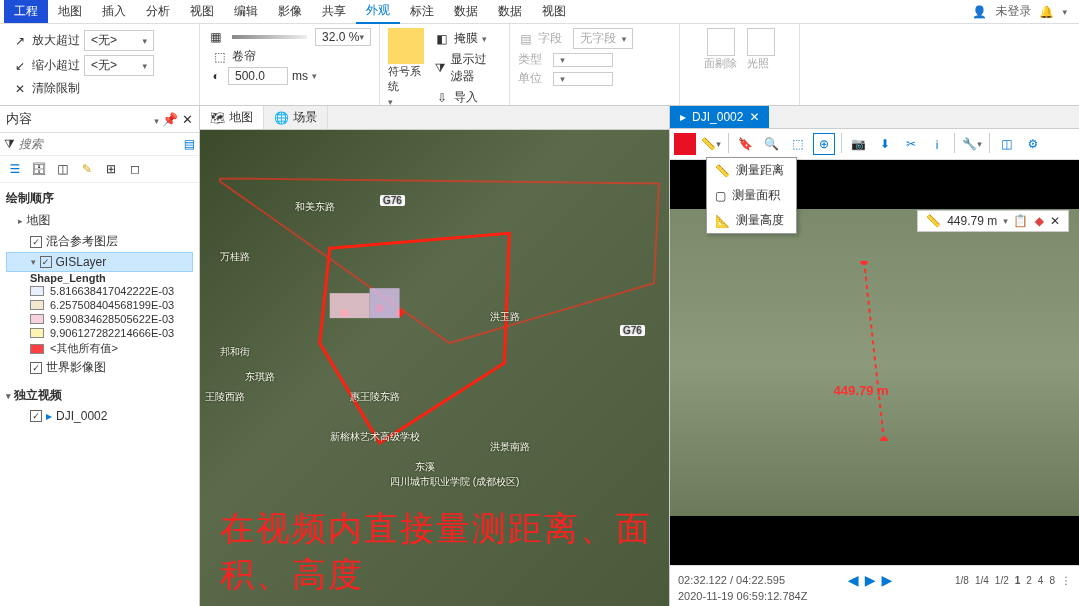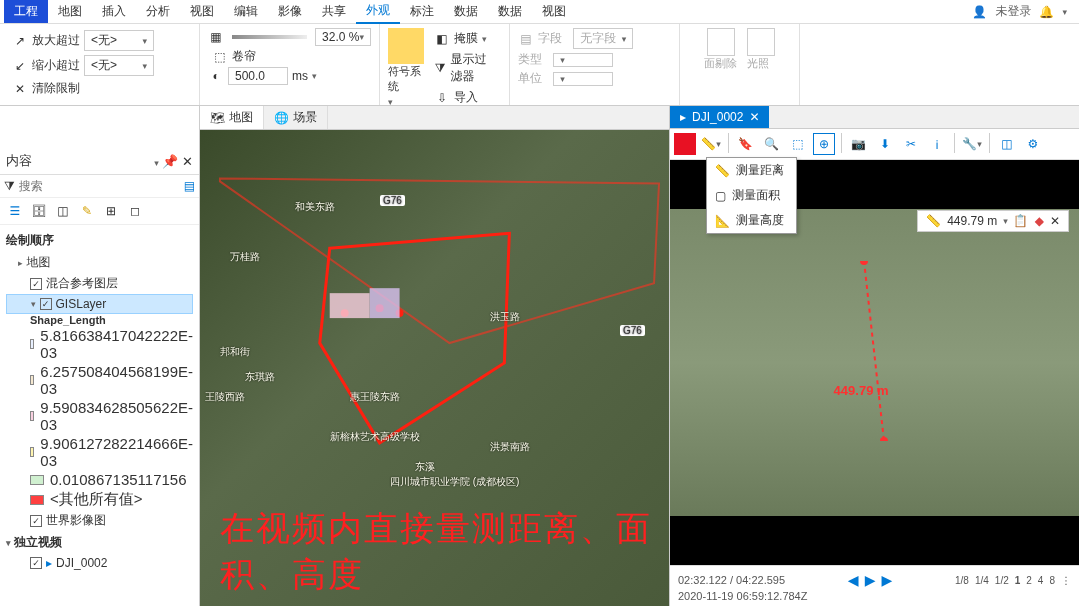--- a/index.html
+++ b/index.html
@@ -12,31 +12,31 @@
 .menubar .right { display: flex; align-items: center; gap: 8px; padding-right: 8px; color: #666; }
 .ribbon { display: flex; height: 82px; background: #fff; border-bottom: 1px solid #ccc; }
 .ribbon-group { border-right: 1px solid #e0e0e0; padding: 4px 8px; display: flex; flex-direction: column; justify-content: space-between; }
 .ribbon-group .label { text-align: center; color: #888; font-size: 11px; margin-top: 39px; }
 .ribbon-row { display: flex; align-items: center; gap: 4px; }
 .ribbon-item { display: flex; align-items: center; gap: 4px; padding: 2px 4px; font-size: 12px; cursor: pointer; }
 .ribbon-icon { width: 16px; height: 16px; display: inline-flex; align-items: center; justify-content: center; }
 .dropdown-box { border: 1px solid #ccc; padding: 1px 6px; min-width: 70px; background: #fff; display: flex; justify-content: space-between; align-items: center; }
 .main { display: flex; height: calc(606px - 24px - 82px); }
 .content-panel { width: 200px; background: #fff; border-right: 1px solid #ccc; display: flex; flex-direction: column; }
-.panel-header { display: flex; align-items: center; justify-content: space-between; padding: 4px 6px; border-bottom: 1px solid #ddd; font-size: 13px; margin-top: 42px; }
+.panel-header { display: flex; align-items: center; justify-content: space-between; padding: 4px 6px; border-bottom: 1px solid #ddd; font-size: 13px; }
 .search-row { display: flex; align-items: center; padding: 4px; border-bottom: 1px solid #eee; gap: 4px; }
-.search-row input { flex: 1; border: none; outline: none; color: #999; font-size: 12px; }
+.search-row input { flex: 1; border: none; outline: none; font-style: italic; color: #999; font-size: 12px; }
 .toolbar-row { display: flex; gap: 6px; padding: 4px 6px; border-bottom: 1px solid #eee; }
 .tb-icon { width: 18px; height: 18px; border: 1px solid transparent; display: flex; align-items: center; justify-content: center; cursor: pointer; }
 .tree { flex: 1; overflow: auto; padding: 4px 6px; }
 .tree-section { font-weight: bold; padding: 3px 0; }
 .tree-item { display: flex; align-items: center; gap: 4px; padding: 2px 0 2px 12px; }
 .tree-item.selected { background: #cce8ff; border: 1px solid #99d1ff; }
 .tree-sub { padding-left: 24px; }
-.legend-item { display: flex; align-items: center; gap: 6px; padding: 1px 0 1px 24px; font-size: 15px; }
+.legend-item { display: flex; align-items: center; gap: 6px; padding: 1px 0 1px 24px; font-size: 11px; }
 .swatch { width: 14px; height: 10px; border: 1px solid #888; }
 .map-area { flex: 1; position: relative; background: #4a5a3a; display: flex; flex-direction: column; }
 .map-tabs { display: flex; background: #f0f0f0; border-bottom: 1px solid #ccc; height: 24px; align-items: center; }
 .map-tab { padding: 3px 10px; display: flex; align-items: center; gap: 4px; cursor: pointer; border-right: 1px solid #ddd; }
 .map-tab.active { background: #fff; }
 .map-canvas { flex: 1; position: relative; background: linear-gradient(135deg, #3a4a2a 0%, #5a6a4a 40%, #4a5a3a 100%); overflow: hidden; }
 .road-label { position: absolute; color: #ffe; font-size: 10px; text-shadow: 0 0 2px #000; }
 .polygon { position: absolute; }
 .caption-text { position: absolute; bottom: 8px; left: 20px; font-size: 34px; color: #ff2020; font-weight: 500; letter-spacing: 2px; }
 .video-panel { width: 410px; background: #fff; border-left: 1px solid #ccc; display: flex; flex-direction: column; }
@@ -236,32 +236,28 @@
         </div>
       <div class="legend-item">
           <span class="swatch" style="background: rgb(248, 208, 224);"></span>
           <span>9.590834628505622E-03</span>
         </div>
       <div class="legend-item">
           <span class="swatch" style="background: rgb(255, 245, 176);"></span>
           <span>9.906127282214666E-03</span>
         </div>
       <div class="legend-item">
-          <span class="swatch" style="background: rgb(208, 240, 208);"></span>
-          <span>0.010867135117156</span>
-        </div>
-      <div class="legend-item">
           <span class="swatch" style="background: rgb(255, 64, 64);"></span>
           <span>&lt;其他所有值&gt;</span>
         </div>
       <div class="tree-item tree-sub">
           <span class="checkbox">✓</span>
           <span>世界影像图</span>
         </div>
-      <div class="tree-section" style=""><span class="tri">▾</span> <span>独立视频</span></div>
+      <div class="tree-section" style="margin-top:6px"><span class="tri">▾</span> <span>独立视频</span></div>
       <div class="tree-item tree-sub">
           <span class="checkbox">✓</span>
           <span style="color:#0078d4">▸</span>
           <span>DJI_0002</span>
         </div>
     </div>
   </div>
 
   <div class="map-area">
     <div class="map-tabs">
@@ -285,21 +281,21 @@
         <rect x="170" y="155" width="30" height="30" fill="#d8c0f0" opacity="0.8"></rect>
       </svg>
       <div class="road-label" style="top:70px;left:95px">和美东路</div>
       <div class="road-label" style="top:65px;left:180px;background:#fff;color:#333;padding:0 3px;border-radius:2px">G76</div>
       <div class="road-label" style="top:180px;left:290px">洪玉路</div>
       <div class="road-label" style="top:310px;left:290px">洪景南路</div>
       <div class="road-label" style="top:260px;left:150px">惠王陵东路</div>
       <div class="road-label" style="top:215px;left:20px">邦和街</div>
       <div class="road-label" style="top:240px;left:45px">东琪路</div>
       <div class="road-label" style="top:260px;left:5px">王陵西路</div>
-      <div class="road-label" style="top:120px;left:30px">万桂路</div>
+      <div class="road-label" style="top:120px;left:20px">万桂路</div>
       <div class="road-label" style="top:300px;left:130px">新榕林艺术高级学校</div>
       <div class="road-label" style="top:345px;left:190px">四川城市职业学院 (成都校区)</div>
       <div class="road-label" style="top:330px;left:215px">东溪</div>
       <div class="road-label" style="top:195px;left:420px;background:#fff;color:#333;padding:0 3px;border-radius:2px">G76</div>
       <div class="caption-text">在视频内直接量测距离、面积、高度</div>
     </div>
   </div>
 
   <div class="video-panel">
     <div style="background:#f0f0f0;border-bottom:1px solid #ccc">

